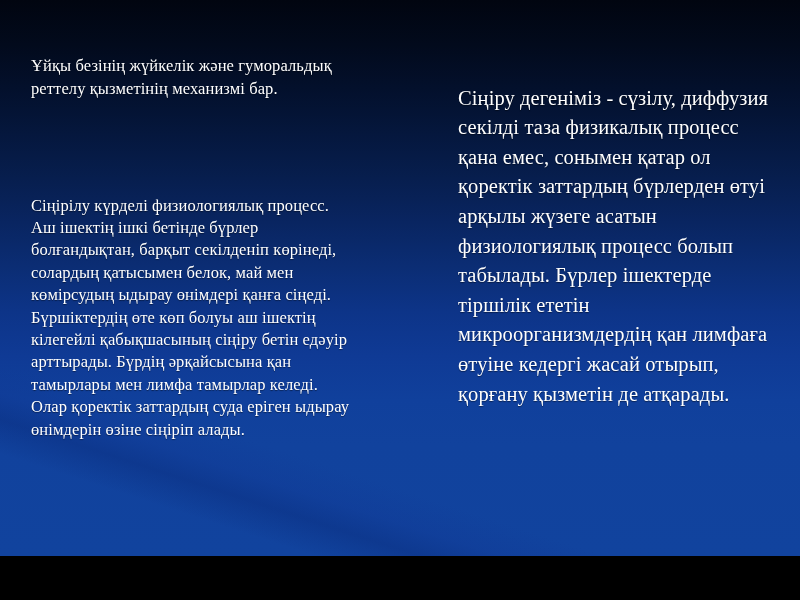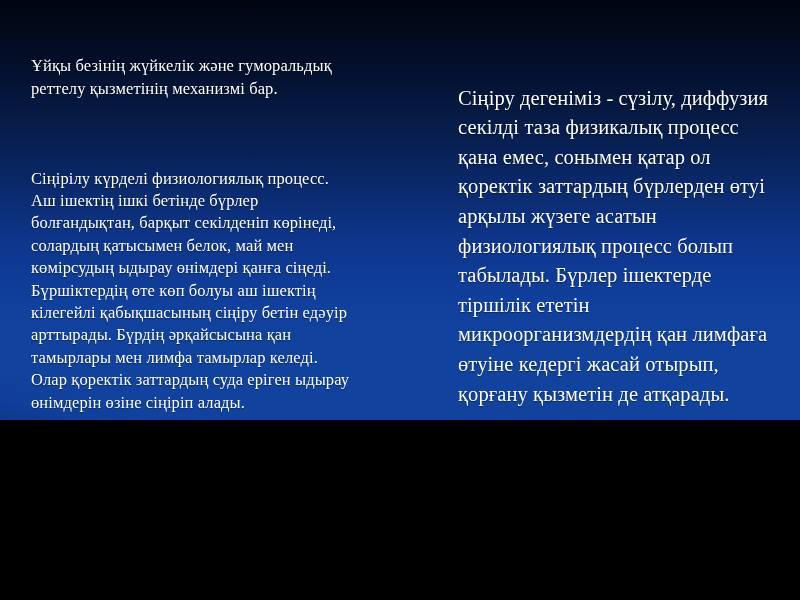--- a/index.html
+++ b/index.html
@@ -5,21 +5,21 @@
 <style>
   html, body {
     margin: 0;
     padding: 0;
     background: #000;
   }
 
   #slide {
     position: relative;
     width: 800px;
-    height: 420px;
+    height: 556px;
     overflow: hidden;
     
     background: linear-gradient(
       to bottom,
       #010510 0%,
       #020a1c 8%,
       #03102c 16%,
       #05173d 24%,
       #071e4e 32%,
       #092561 40%,
@@ -67,21 +67,21 @@
   #left-column {
     left: 31px;
     top: 33px;
     width: 320px;
     font-size: 16.5px;
     line-height: 22.4px;
     letter-spacing: 0.1px;
   }
 
   #left-column .para + .para {
-    margin-top: 45px;
+    margin-top: 72px;
   }
 
   
   #right-column {
     left: 458px;
     top: 54px;
     width: 318px;
     font-size: 20.5px;
     line-height: 29.6px;
     letter-spacing: 0.1px;

